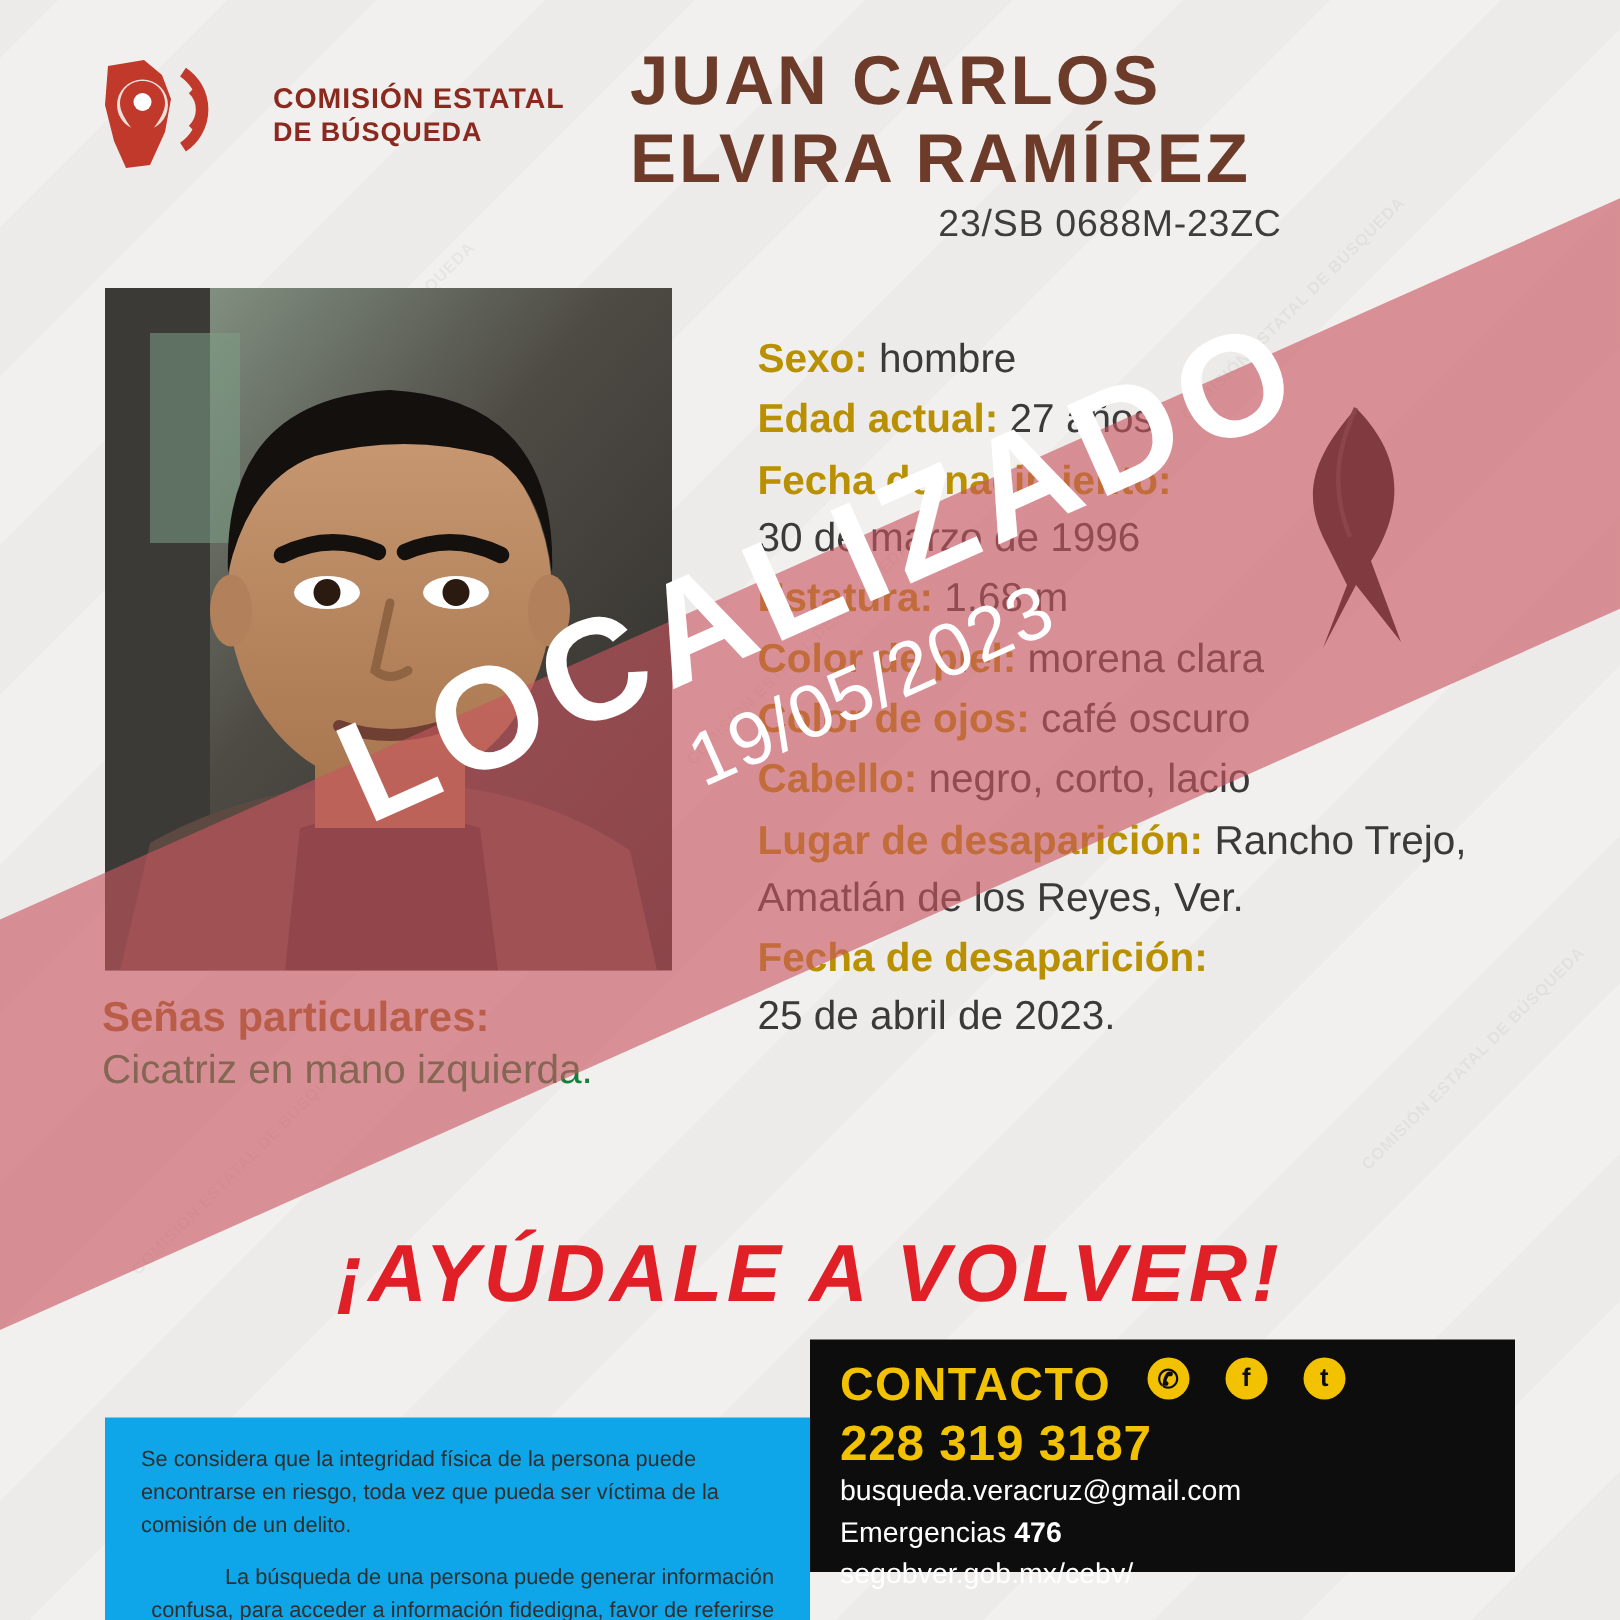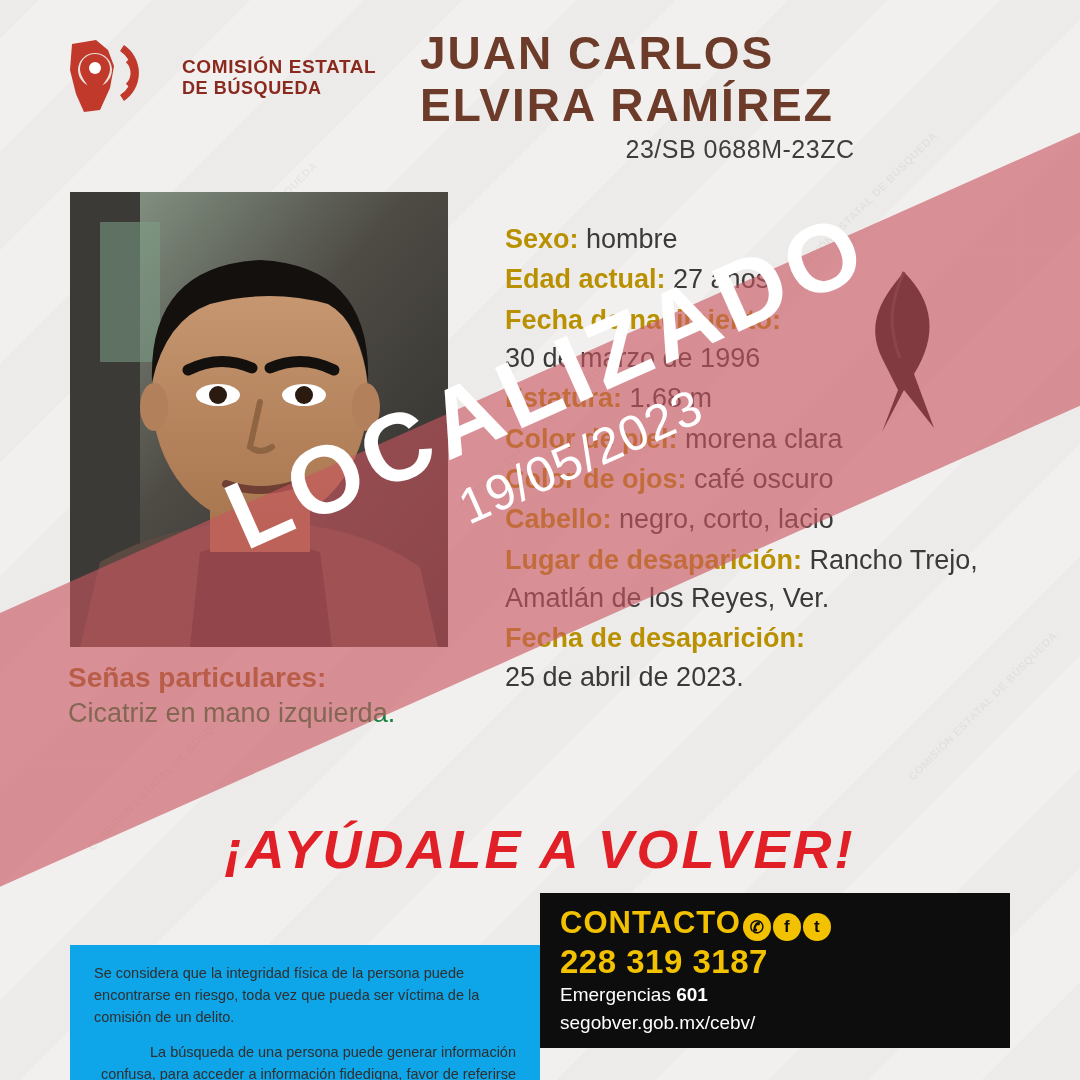--- a/index.html
+++ b/index.html
@@ -180,21 +180,21 @@
   }
   .foot-left p + p { margin-top: 14px; text-align: right; }
 
   .foot-right {
     position: absolute;
     left: 540px; top: 893px;
     width: 470px; height: 155px;
     background: #0d0d0d;
     padding: 12px 20px 0 20px;
   }
-  .contacto-row { display: flex; align-items: flex-end; gap: 2px; }
+  .contacto-row { display: flex; align-items: flex-start; gap: 24px; }
   .contacto-word {
     color: #f2c200;
     font-size: 31px;
     font-weight: bold;
     letter-spacing: 1px;
   }
   .cicon {
     width: 28px; height: 28px; border-radius: 50%;
     background: #f2c200;
     display: flex; align-items: center; justify-content: center;
@@ -352,20 +352,21 @@
   </div>
 
   <div class="foot-right">
     <div class="contacto-row">
       <span class="contacto-word">CONTACTO</span>
       <span class="cicon">✆</span>
       <span class="cicon">f</span>
       <span class="cicon">t</span>
     </div>
     <div class="phone">228 319 3187</div>
+    <div class="fline">busqueda.veracruz@gmail.com</div>
     <div class="fline">
       <span>Emergencias</span>
-      <b>601</b>
+      <b>476</b>
     </div>
     <div class="fline">segobver.gob.mx/cebv/</div>
   </div>
 
 </div>
 
 </body></html>

